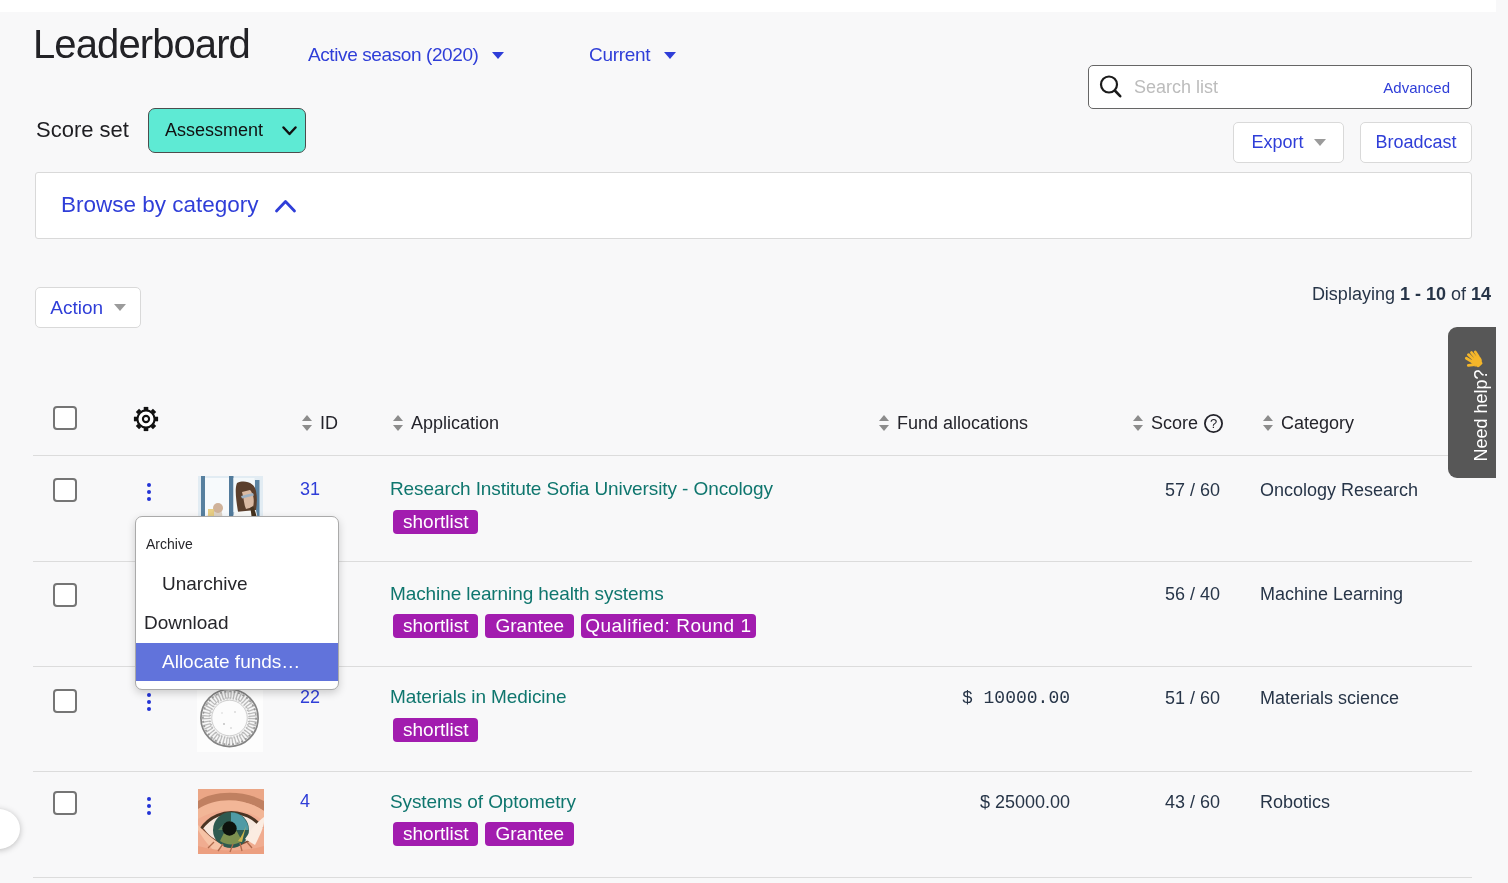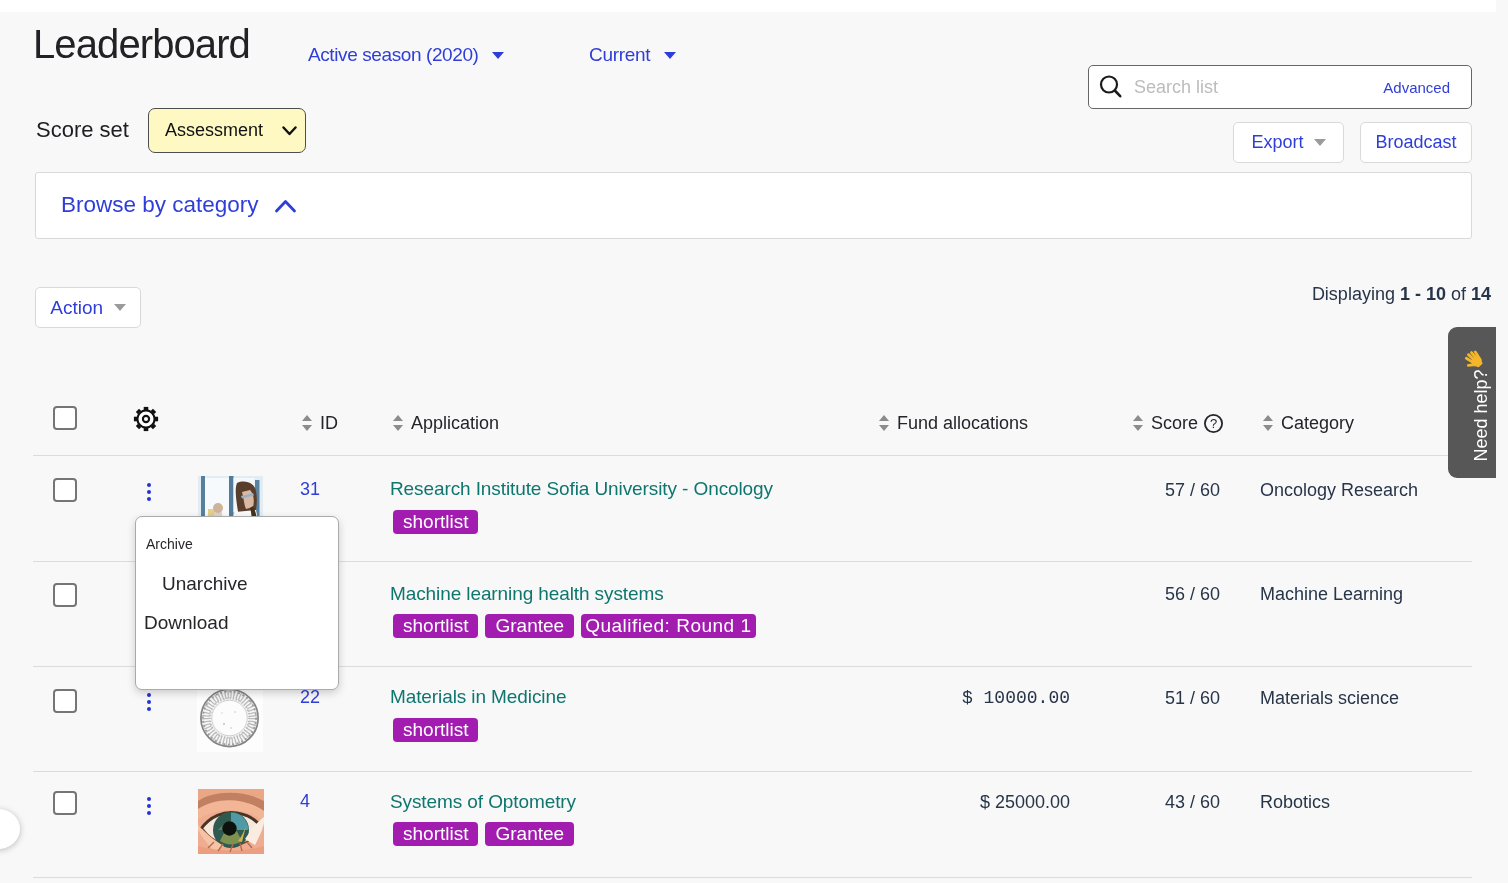--- a/index.html
+++ b/index.html
@@ -39,21 +39,21 @@
   <div class="abs" style="left:1088px;top:65px;width:384px;height:44px;background:#fff;border:1px solid #666;border-radius:5px;box-sizing:border-box;">
     <svg class="abs" style="left:8px;top:7px;" width="28" height="28" viewBox="0 0 28 28">
       <circle cx="12" cy="11.5" r="8" fill="none" stroke="#1b1b1b" stroke-width="2.2"></circle>
       <line x1="17.8" y1="17.5" x2="23.2" y2="23.2" stroke="#1b1b1b" stroke-width="2.6" stroke-linecap="round"></line>
     </svg>
     <div class="abs" style="left:45px;top:11px;font-size:18px;color:#bcbcbc;">Search list</div>
     <div class="abs blue" style="right:21px;top:13px;font-size:15px;">Advanced</div>
   </div>
 
   <div class="abs" style="left:36px;top:117px;font-size:22px;color:#1e1e22;">Score set</div>
-  <div class="abs" style="left:148px;top:108px;width:158px;height:45px;background:#fef9c3;border:1.5px solid #4d4d4d;border-radius:7px;box-sizing:border-box;">
+  <div class="abs" style="left:148px;top:108px;width:158px;height:45px;background:#5eead4;border:1.5px solid #4d4d4d;border-radius:7px;box-sizing:border-box;">
     <div class="abs" style="left:16px;top:11px;font-size:18px;color:#111;">Assessment</div>
     <svg class="abs" style="right:8px;top:17px;" width="15" height="10" viewBox="0 0 15 10">
       <path d="M1.5 1.5 L7.5 8 L13.5 1.5" fill="none" stroke="#111" stroke-width="2.4" stroke-linecap="round" stroke-linejoin="round"></path>
     </svg>
   </div>
 
   <div class="btn" style="left:1233px;top:122px;width:111px;height:41px;">Export&nbsp;&nbsp;<span class="caret-gray"></span></div>
   <div class="btn" style="left:1360px;top:122px;width:112px;height:41px;">Broadcast</div>
 
   <div class="abs" style="left:35px;top:172px;width:1437px;height:67px;background:#fff;border:1px solid #d9d9d9;border-radius:3px;box-sizing:border-box;">
@@ -127,21 +127,21 @@
   </svg>
   <div class="idnum" style="left:300px;top:479px;">31</div>
   <div class="title" style="left:392px;top:478px;">Research Institute Sofia University - Oncology</div>
   <div class="abs" style="left:393px;top:510px;"><span class="tag">shortlist</span></div>
   <div class="score" style="left:1120px;top:480px;">57 / 60</div>
   <div class="cat" style="left:1260px;top:480px;">Oncology Research</div>
 
   <div class="checkbox" style="left:53px;top:583px;"></div>
   <div class="title" style="left:392px;top:583px;">Machine learning health systems</div>
   <div class="abs" style="left:393px;top:614px;"><span class="tag">shortlist</span><span class="tag">Grantee</span><span class="tag" style="padding:0 4px;letter-spacing:0.5px;">Qualified: Round 1</span></div>
-  <div class="score" style="left:1120px;top:584px;">56 / 60</div>
+  <div class="score" style="left:1120px;top:584px;">56 / 40</div>
   <div class="cat" style="left:1260px;top:584px;">Machine Learning</div>
 
   <div class="checkbox" style="left:53px;top:689px;"></div>
   <div class="kebab" style="left:146.5px;top:693px;">
       <i></i>
       <i></i>
       <i></i>
     </div>
   <svg class="abs" style="left:197px;top:688px;" width="66" height="64" viewBox="0 0 66 64">
     <rect width="66" height="64" fill="#fdfdfd"></rect>
@@ -193,20 +193,21 @@
   <div class="abs" style="left:393px;top:822px;"><span class="tag">shortlist</span><span class="tag">Grantee</span></div>
   <div class="fund" style="left:950px;top:792px;">$ 25000.00</div>
   <div class="score" style="left:1120px;top:792px;">43 / 60</div>
   <div class="cat" style="left:1260px;top:792px;">Robotics</div>
 
   <div class="abs" style="left:135px;top:516px;width:204px;height:174px;background:#fff;border:1px solid #aaa;border-radius:7px;box-shadow:0 3px 8px rgba(0,0,0,0.18);box-sizing:border-box;overflow:hidden;">
     <div style="height:8px;"></div>
     <div style="height:39px;line-height:39px;padding-left:10px;font-size:14px;color:#26262b;">Archive</div>
     <div style="height:39px;line-height:39px;padding-left:26px;font-size:19px;color:#26262b;">Unarchive</div>
     <div style="height:40px;line-height:40px;padding-left:8px;font-size:19px;color:#26262b;">Download</div>
+    <div style="height:38px;line-height:38px;padding-left:26px;font-size:19px;color:#fff;background:#6173db;">Allocate funds…</div>
   </div>
 
   <div class="abs" style="right:0;top:327px;width:48px;height:151px;background:#575757;border-radius:9px 0 0 9px;">
     <svg class="abs" style="left:16px;top:23px;" width="22" height="20" viewBox="0 0 24 22">
     <g transform="rotate(-42 12 11)" stroke="#f4b62a" stroke-linecap="round" fill="#f4b62a">
       <line x1="8.2" y1="10" x2="6.2" y2="3.2" stroke-width="3.1"></line>
       <line x1="11.3" y1="9.3" x2="10.6" y2="1.8" stroke-width="3.1"></line>
       <line x1="14.4" y1="9.8" x2="14.6" y2="2.4" stroke-width="3.1"></line>
       <line x1="17.2" y1="10.8" x2="18.2" y2="4.6" stroke-width="3"></line>
       <line x1="6.8" y1="13.5" x2="2.6" y2="10.5" stroke-width="3.2"></line>

